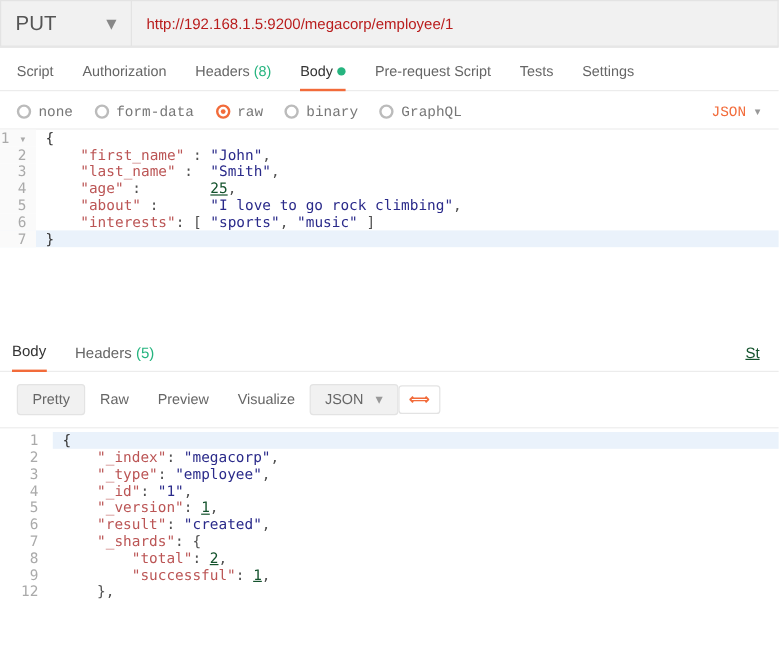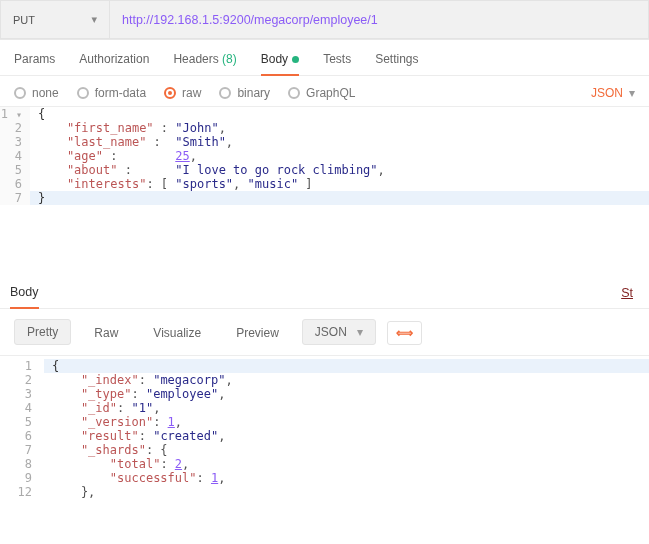--- a/index.html
+++ b/index.html
@@ -1,46 +1,46 @@
 <!DOCTYPE html>
 <html><head>
 <meta charset="utf-8">
 <style>
 * { margin: 0; padding: 0; box-sizing: border-box; }
 body { font-family: -apple-system, "Segoe UI", Arial, sans-serif; font-size: 12px; color: #505050; background: #fff; width: 649px; }
 .top-bar { display: flex; align-items: stretch; height: 40px; border-bottom: 1px solid #e8e8e8; }
-.method-select { width: 110px; background: #f1f1f1; border: 1px solid #e3e3e3; display: flex; align-items: center; padding: 0 12px; color: #555; font-size: 11px; }
+.method-select { width: 110px; background: #f1f1f1; border: 1px solid #e3e3e3; display: flex; align-items: center; padding: 0 12px; color: #555; font-size: 17px; }
 .method-select .chev { margin-left: auto; color: #888; }
-.url-input { flex: 1; background: #f1f1f1; border: 1px solid #e3e3e3; border-left: none; padding: 0 12px; color: #8b5cf6; font-size: 12.5px; display: flex; align-items: center; }
+.url-input { flex: 1; background: #f1f1f1; border: 1px solid #e3e3e3; border-left: none; padding: 0 12px; color: #b91c1c; font-size: 12.5px; display: flex; align-items: center; }
 .tabs { display: flex; gap: 24px; padding: 12px 14px 0 14px; border-bottom: 1px solid #ececec; font-size: 12px; }
 .tab { padding-bottom: 8px; color: #666; cursor: pointer; white-space: nowrap; }
 .tab.active { color: #333; border-bottom: 2px solid #f26b3a; margin-bottom: -1px; }
 .green { color: #26b47f; }
 .dot-green { width:7px; height:7px; border-radius:50%; background:#26b47f; display:inline-block; margin-left:4px; vertical-align:middle; }
-.body-opts { display:flex; align-items:flex-end; gap:18px; padding:10px 14px 6px 14px; font-size:12px; color:#777; }
+.body-opts { display:flex; align-items:flex-end; gap:18px; padding:10px 14px 6px 14px; font-size:12px; color:#777;font-family:Liberation Mono, monospace; }
 .radio { width:12px; height:12px; border-radius:50%; border:2px solid #bbb; display:inline-block; vertical-align:-2px; margin-right:6px; }
 .radio.sel { border-color:#f26b3a; position:relative; }
 .radio.sel::after { content:""; position:absolute; inset:2px; border-radius:50%; background:#f26b3a; }
 .jsonlab { margin-left:auto; color:#f26b3a; display:flex; align-items:center; gap:6px; }
 .editor { border-top:1px solid #ededed; font-family:Consolas,Menlo,monospace; font-size:12px; }
 .gutter { width:30px; text-align:right; color:#aaa; padding-right:8px; user-select:none; background:#fafafa; }
 .code-row { display:flex; }
 .code-row.hl { background:#eaf2fb; }
 .code-cell { white-space:pre; padding-left:8px; }
 .fold { color:#aaa; font-size:10px; padding-left:2px; }
 .tk-brace { color:#333; }
 .tk-key { color:#b55; }
 .tk-str { color:#2a2a8a; }
-.tk-num { color:#8b5cf6;text-decoration:underline; }
+.tk-num { color:#14532d;text-decoration:underline; }
 .spacer { height:70px; }
 .resp-tabs { display:flex; gap:24px; padding:0 10px; border-bottom:1px solid #ececec; font-size:12.5px; align-items:flex-end; }
 .resp-tab { padding:10px 0 8px 0; color:#666; cursor:pointer; }
 .resp-tab.active { color:#333; border-bottom:2px solid #f26b3a; margin-bottom:-1px; }
-.status-right { margin-left:auto; padding:10px 6px 8px 0; color:#7f1d1d;text-decoration:underline; }
-.resp-toolbar { display:flex; gap:11px; align-items:flex-end; padding:10px 14px; font-size:12px; color:#666; }
+.status-right { margin-left:auto; padding:10px 6px 8px 0; color:#14532d;text-decoration:underline; }
+.resp-toolbar { display:flex; gap:0; align-items:center; padding:10px 14px; font-size:12px; color:#666; }
 .seg { background:#f1f1f1; border:1px solid #e3e3e3; border-radius:3px; padding:5px 12px; }
 .seg.plain { background:none; border:none; }
 .json-select { display:flex; align-items:center; gap:10px; }
 .wrap-icon { color:#f26b3a; font-weight:bold; padding:4px 8px; border:1px solid #e3e3e3; border-radius:3px; }
 .gutter2 { width:44px; text-align:right; color:#aaa; padding-right:12px; background:#fff; }
 .resp-editor { border-top:1px solid #ededed; font-family:Consolas,Menlo,monospace; font-size:12px; padding-top:3px; }
 .resp-editor .code-row:first-child .code-cell { background:#eaf2fb; flex:1; }
 </style>
 </head>
 <body>
@@ -49,24 +49,25 @@
   <div class="method-select">
     <span>PUT</span>
     <span class="chev">▾</span>
   </div>
   <div class="url-input">
     <span>http://192.168.1.5:9200/megacorp/employee/1</span>
   </div>
 </div>
 
 <div class="tabs">
-  <div class="tab">Params</div>
+  <div class="tab">Script</div>
   <div class="tab">Authorization</div>
   <div class="tab"><span>Headers</span> <span class="green">(8)</span></div>
   <div class="tab active"><span>Body</span><span class="dot-green"></span></div>
+  <div class="tab">Pre-request Script</div>
   <div class="tab">Tests</div>
   <div class="tab">Settings</div>
 </div>
 
 <div class="body-opts">
   <span><span class="radio"></span><span>none</span></span>
   <span><span class="radio"></span><span>form-data</span></span>
   <span><span class="radio sel"></span><span>raw</span></span>
   <span><span class="radio"></span><span>binary</span></span>
   <span><span class="radio"></span><span>GraphQL</span></span>
@@ -104,28 +105,29 @@
   <div class="code-row hl">
       <div class="gutter">7</div>
       <div class="code-cell" style="flex:1"><span class="tk-brace">}</span></div>
     </div>
 </div>
 
 <div class="spacer"></div>
 
 <div class="resp-tabs">
   <div class="resp-tab active">Body</div>
+  <div class="resp-tab"><span>Headers</span> <span class="green">(5)</span></div>
   <div class="status-right">St</div>
 </div>
 
 <div class="resp-toolbar">
   <span class="seg">Pretty</span>
   <span class="seg plain">Raw</span>
+  <span class="seg plain">Preview</span>
   <span class="seg plain">Visualize</span>
-  <span class="seg plain">Preview</span>
   <span class="seg json-select">
       <span>JSON</span>
       <span style="color:#999">▾</span>
     </span>
   <span class="wrap-icon">⟺</span>
 </div>
 
 <div class="resp-editor">
   <div class="code-row">
       <div class="gutter2">1</div>

